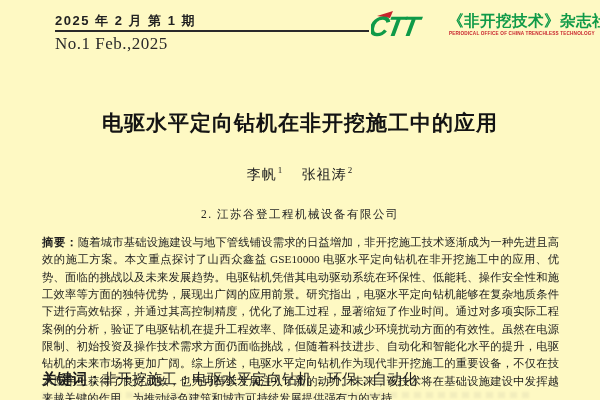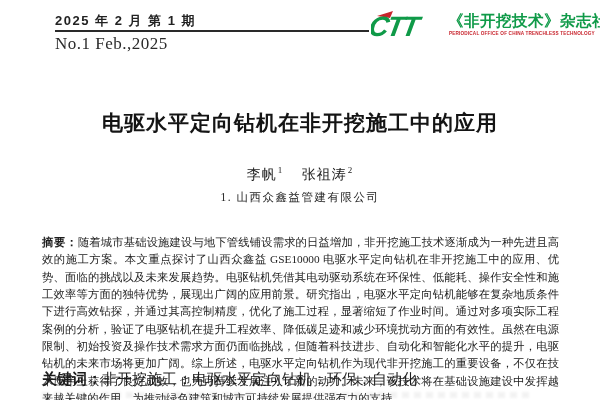--- a/index.html
+++ b/index.html
@@ -2,21 +2,21 @@
 <html><head>
 <meta charset="utf-8">
 <style>
   html,body{margin:0;padding:0;}
   body{
     width:600px;height:400px;position:relative;
     background:#ececea;
     font-family:"Liberation Serif","DejaVu Serif",serif;
   }
   .page{
-    position:absolute;inset:0;background:#ffffff;overflow:hidden;
+    position:absolute;inset:0;background:#fef9c3;overflow:hidden;
     color:#1b1b1b;
     padding-left:10px;
   }
   
   .issue-cn{
     position:absolute;left:55px;top:12px;
     font-family:"Liberation Sans","DejaVu Sans",sans-serif;
     font-weight:bold;font-size:13px;letter-spacing:1.5px;color:#222;
     white-space:nowrap;
   }
@@ -93,21 +93,21 @@
   <div class="journal-cn" style="color:#0f9a48">《非开挖技术》杂志社</div>
   <div class="journal-en" style="color:#c8232c">PERIODICAL OFFICE OF CHINA TRENCHLESS TECHNOLOGY</div>
 
   <div class="paper-title">电驱水平定向钻机在非开挖施工中的应用</div>
 
   <div class="authors">
     <span class="author"><span>李帆</span><sup>1</sup></span>
     <span class="author"><span>张祖涛</span><sup>2</sup></span>
   </div>
 
-  <div class="affiliation affil-1">1. 山西众鑫益管建有限公司</div>
+  <div class="affiliation affil-2">2. 江苏谷登工程机械设备有限公司</div>
 
   <div class="abstract-block"><b>摘要：</b><span>随着城市基础设施建设与地下管线铺设需求的日益增加，非开挖施工技术逐渐成为一种先进且高效的施工方案。本文重点探讨了山西众鑫益 GSE10000 电驱水平定向钻机在非开挖施工中的应用、优势、面临的挑战以及未来发展趋势。电驱钻机凭借其电动驱动系统在环保性、低能耗、操作安全性和施工效率等方面的独特优势，展现出广阔的应用前景。研究指出，电驱水平定向钻机能够在复杂地质条件下进行高效钻探，并通过其高控制精度，优化了施工过程，显著缩短了作业时间。通过对多项实际工程案例的分析，验证了电驱钻机在提升工程效率、降低碳足迹和减少环境扰动方面的有效性。虽然在电源限制、初始投资及操作技术需求方面仍面临挑战，但随着科技进步、自动化和智能化水平的提升，电驱钻机的未来市场将更加广阔。综上所述，电驱水平定向钻机作为现代非开挖施工的重要设备，不仅在技术应用上获得了良好成效，也为可持续发展注入了新的动力。未来，该技术将在基础设施建设中发挥越来越关键的作用，为推动绿色建筑和城市可持续发展提供强有力的支持。</span>
   </div>
 
   <div class="keywords-line"><b>关键词：</b><span>非开挖施工；电驱水平定向钻机；环保；自动化</span>
   </div>
 
   <div class="cutoff-strip"></div>
 
 </div>

